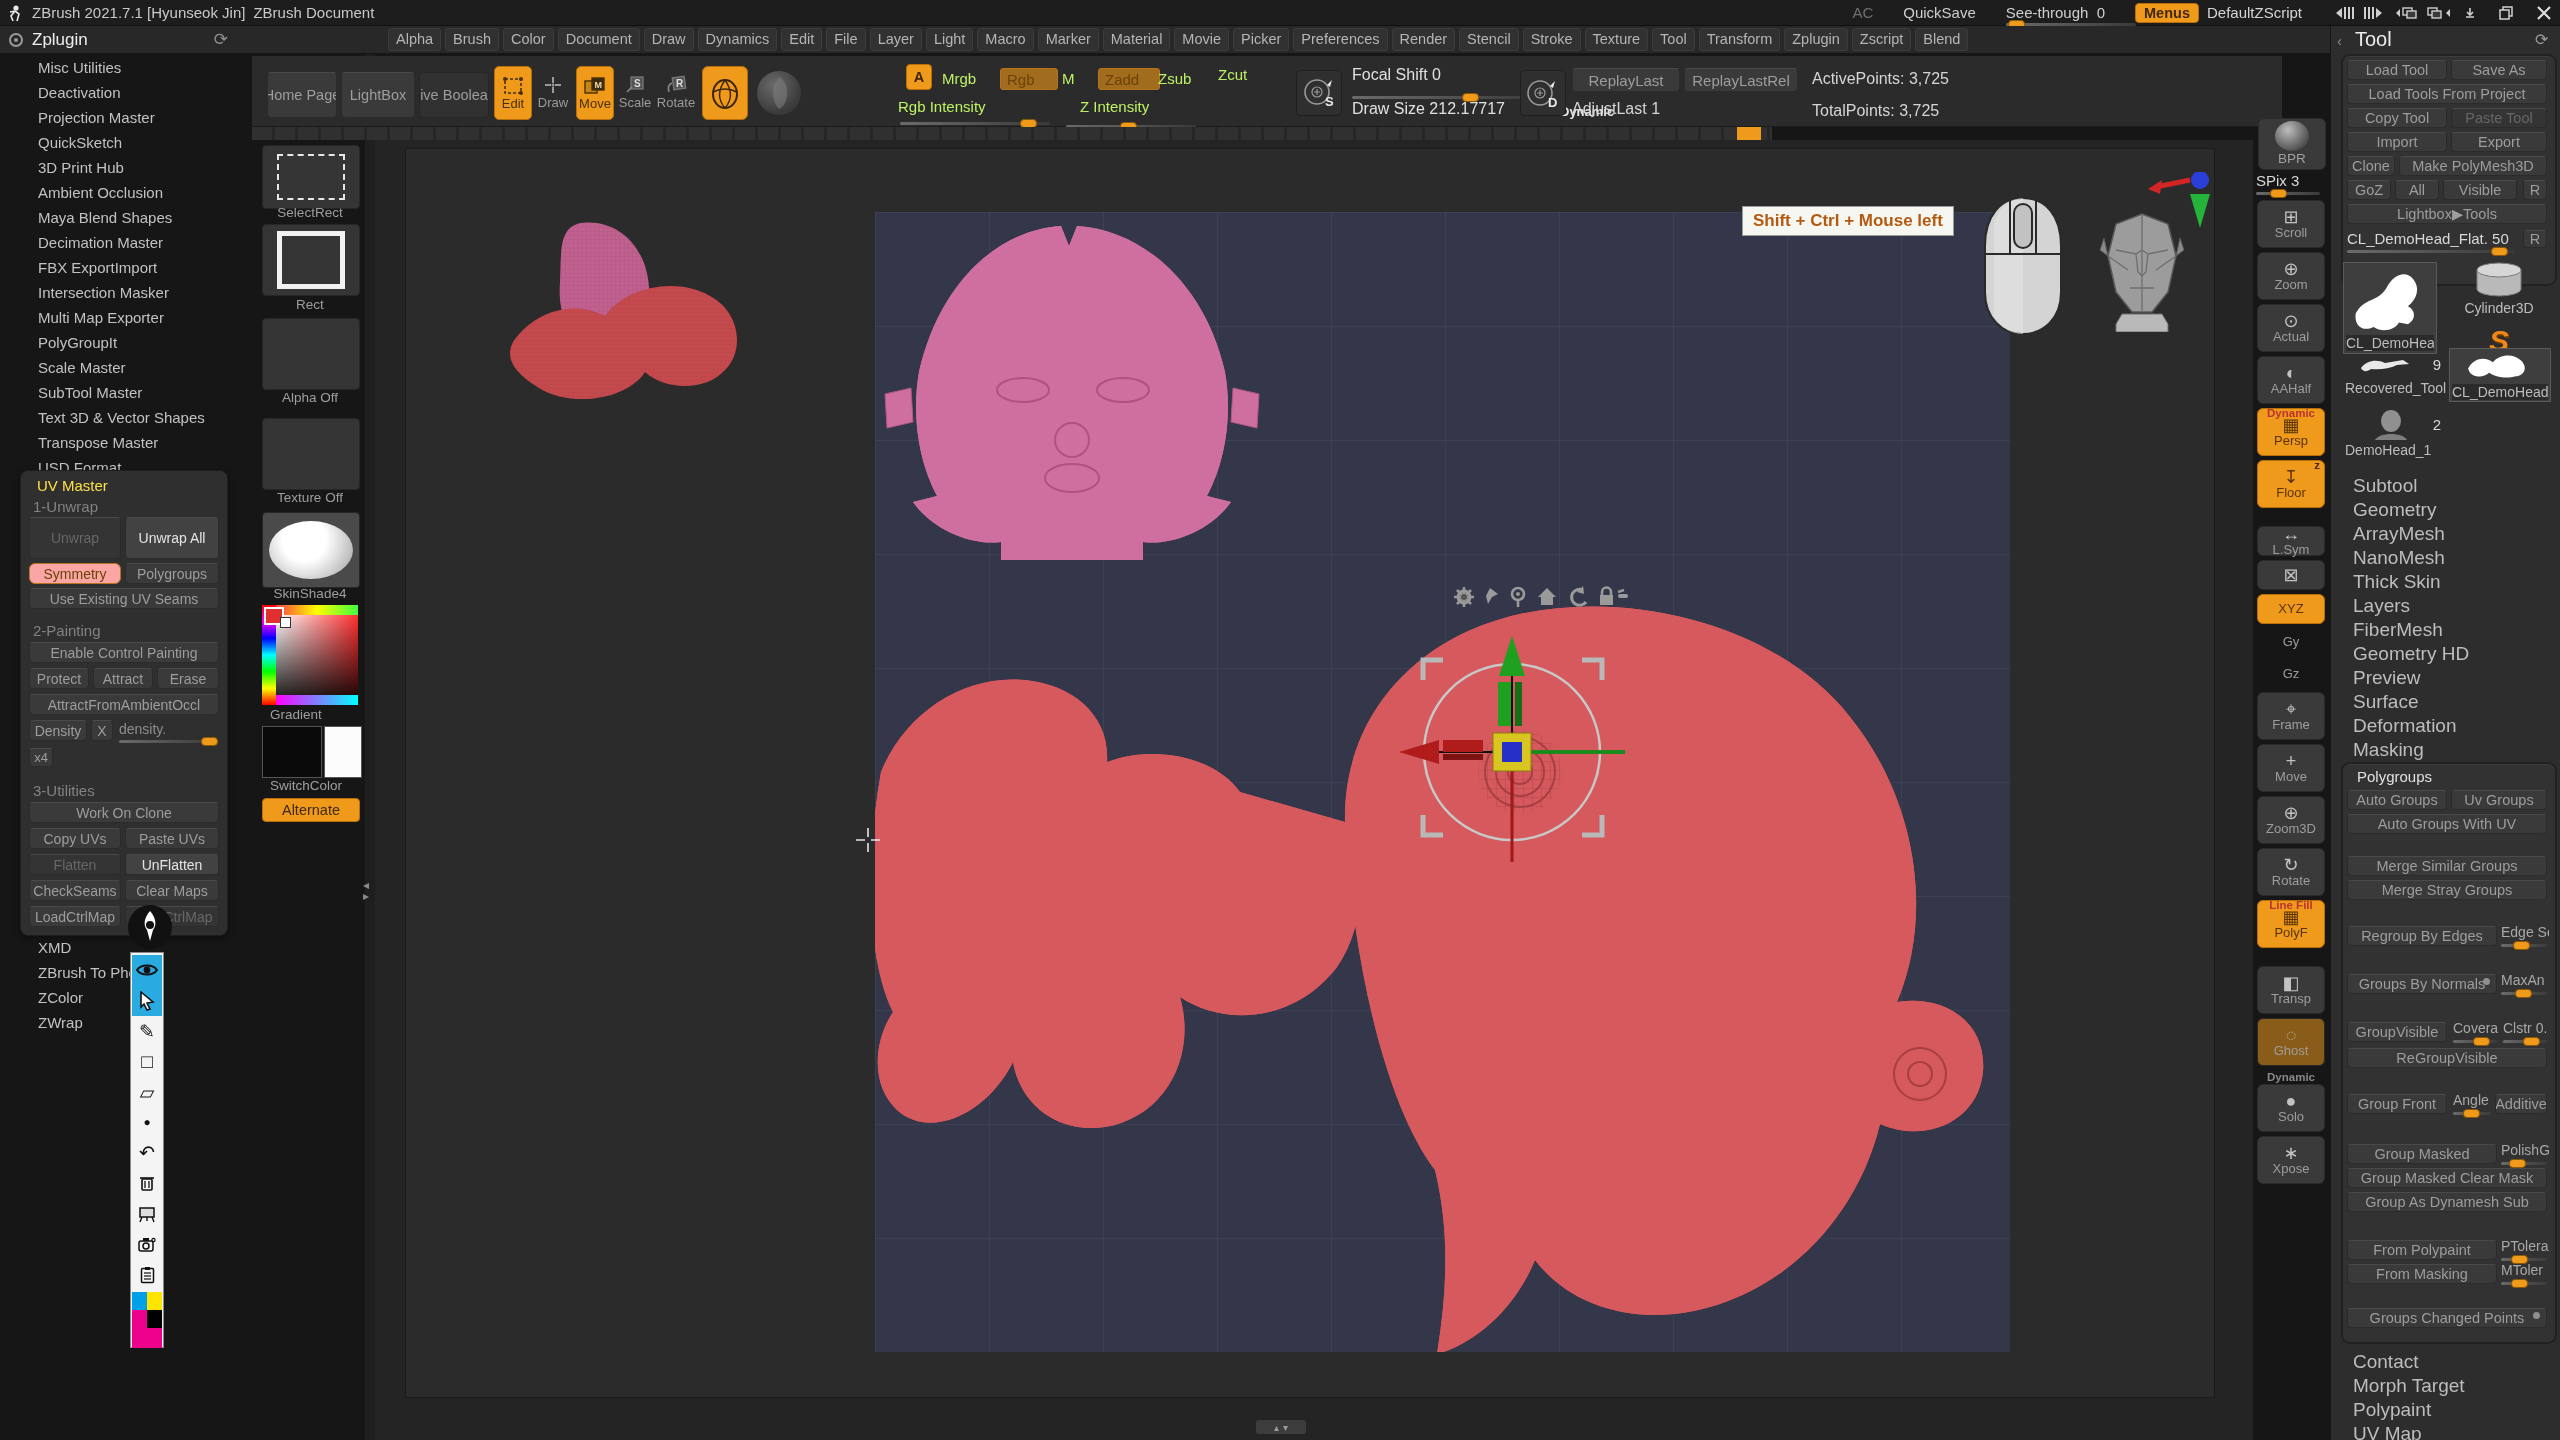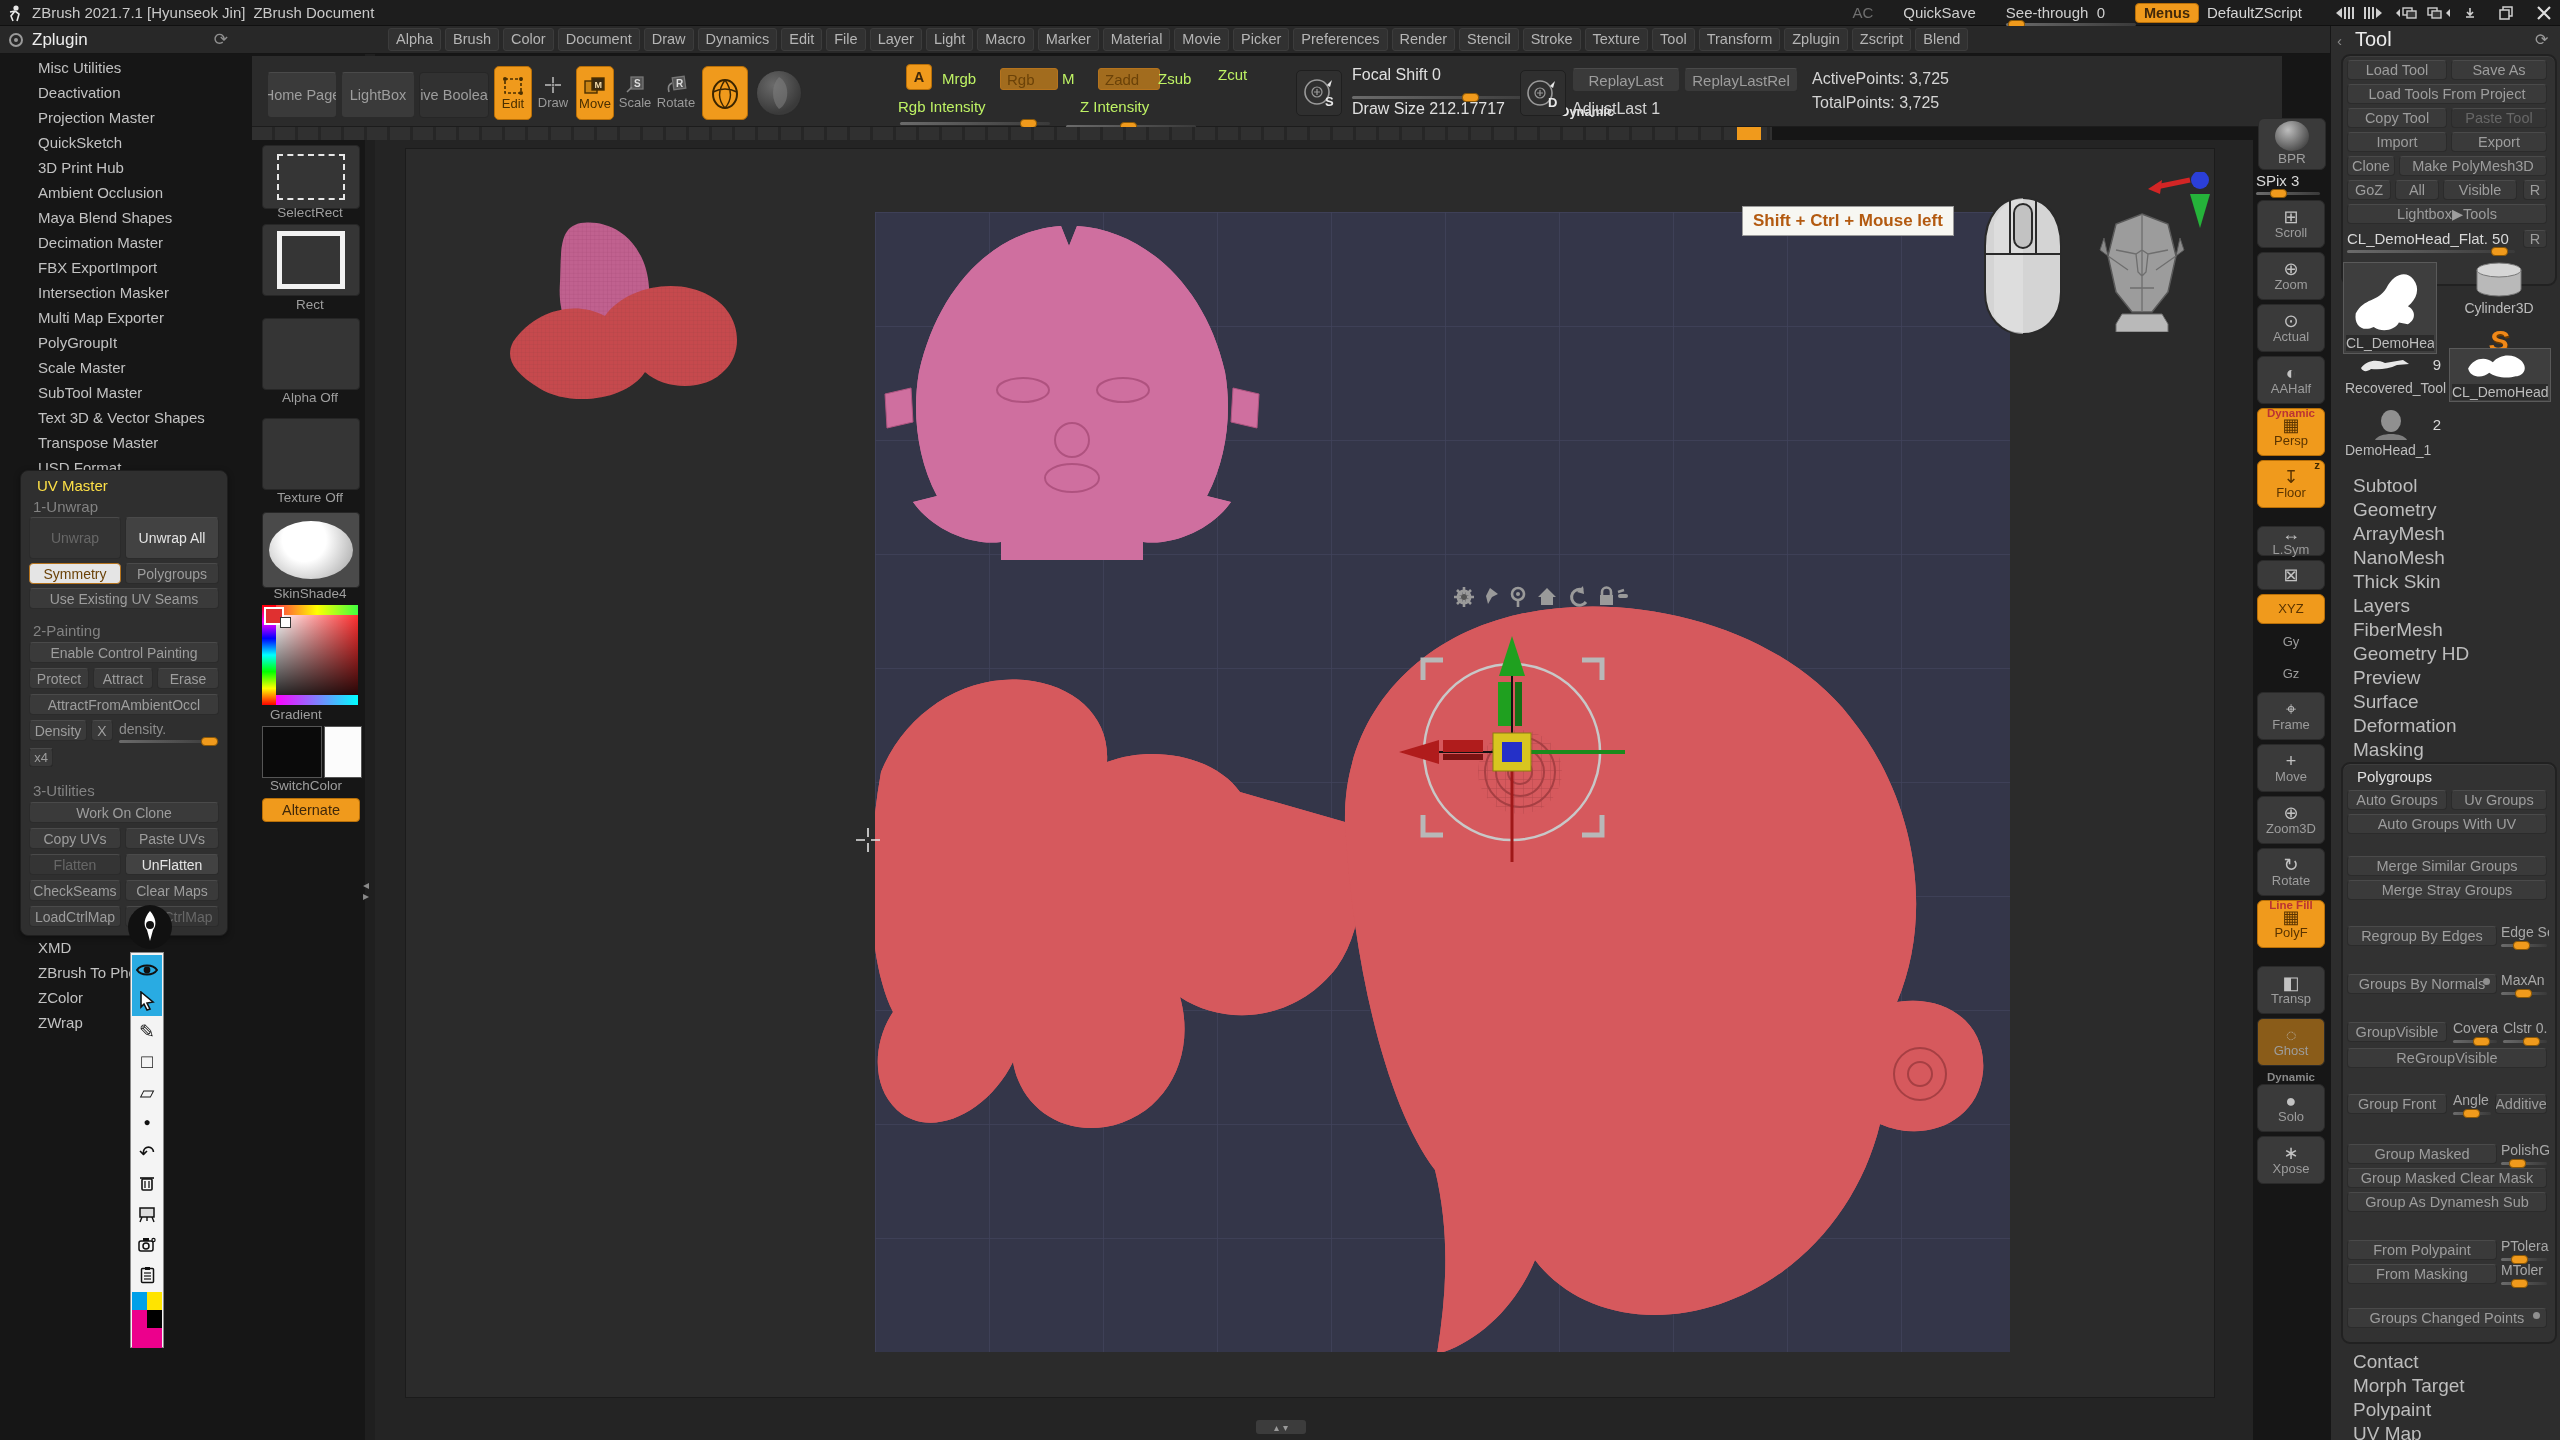--- a/index.html
+++ b/index.html
@@ -16,21 +16,21 @@
   .menu-item{border:1px solid #3c3c3c;border-radius:3px;background:#313131;color:#b5b5b5;
              padding:2px 7px;margin-right:4px;font-size:14.5px;line-height:17px;}
   .palette-title{color:#ececec;font-size:17px;margin:0 6px;}
   
   .btn{background:#3a3a3a;border:1px solid #2b2b2b;border-top-color:#4a4a4a;border-radius:4px;
        color:#9d9d9d;display:flex;align-items:center;justify-content:center;font-size:14.5px;
        white-space:nowrap;overflow:hidden;box-sizing:border-box;}
   .btn.lit{color:#e4e4e4;background:#424242;}
   .btn.dim{color:#676767;background:#343434;}
   .btn.orangeA{background:#f09a1c;border-color:#b86f08;color:#40280a;font-weight:bold;}
-  .btn.orangeB{background:#e5e5e5;border-color:#b5731d;color:#6b4208;}
+  .btn.orangeB{background:#fca5a5;border-color:#b5731d;color:#6b4208;border-radius:6px;}
   .hdr{color:#828282;}
   .slider{position:relative;height:3px;background:linear-gradient(to right,#6b6b6b,#3a3a3a);border-radius:2px;}
   .slider .knob{position:absolute;top:-3.5px;width:17px;height:9px;border-radius:4px;background:#f09a1c;border:1px solid #8a5706;box-sizing:border-box;}
   .lbl{font-size:13.5px;color:#9f9f9f;text-align:center;}
   
   .left-panel{left:10px;top:56px;width:220px;}
   .panel-item{padding:3px 0 3px 28px;height:19px;color:#c2c2c2;font-size:15px;}
   .uv-box{left:20px;top:470px;width:206px;height:464px;background:#2f2f2f;border:1px solid #1e1e1e;
           border-radius:8px;box-shadow:0 2px 6px rgba(0,0,0,.4);}
   .uv-box .btn{position:absolute;height:21px;font-size:14px;}
@@ -465,21 +465,21 @@
 <div class="btn abs" style="left:1572px;top:68px;width:108px;height:24px;font-size:15px">ReplayLast</div>
 <div class="btn abs" style="left:1684px;top:68px;width:114px;height:24px;font-size:15px">ReplayLastRel</div>
 <div class="abs" style="left:1572px;top:100px;color:#d5d5d5;font-size:16px">
   <span>AdjustLast</span>
   <span>1</span>
 </div>
 <div class="slider abs" style="left:1572px;top:124px;width:180px">
     <span class="knob" style="left:110px"></span>
   </div>
 <span class="abs" style="left:1812px;top:70px;color:#d5d5d5;font-size:16px">ActivePoints: 3,725</span>
-<span class="abs" style="left:1812px;top:94px;color:#d5d5d5;font-size:16px">TotalPoints: 3,725</span>
+<span class="abs" style="left:1812px;top:102px;color:#d5d5d5;font-size:16px">TotalPoints: 3,725</span>
 
 <div class="abs tray"></div>
 <div class="abs" style="left:1737px;top:127px;width:24px;height:13px;background:#f09a1c"></div>
 
 <div class="abs canvas-outer"></div>
 <div class="abs doc-area"></div>
 
 <svg class="abs" style="left:505px;top:192px" width="245" height="240" viewBox="0 0 245 240">
   <defs>
     <pattern id="mp" width="4" height="4" patternUnits="userSpaceOnUse">

